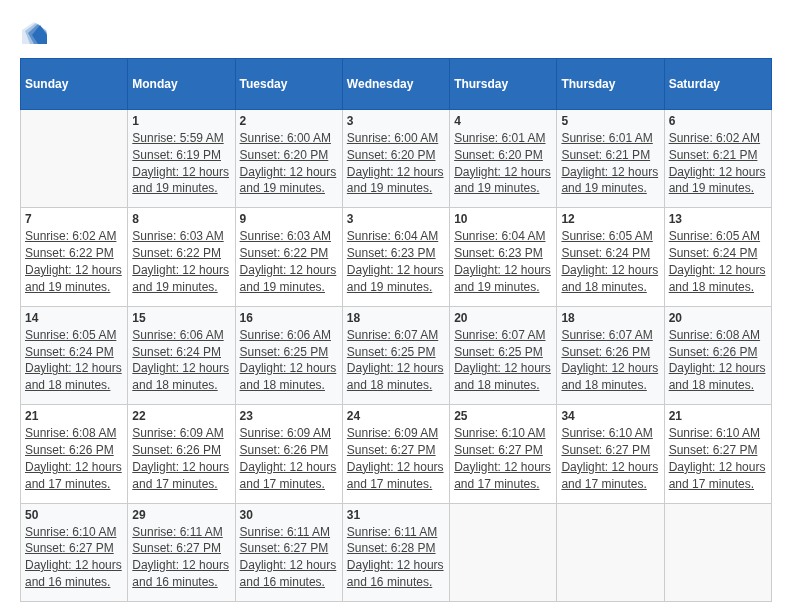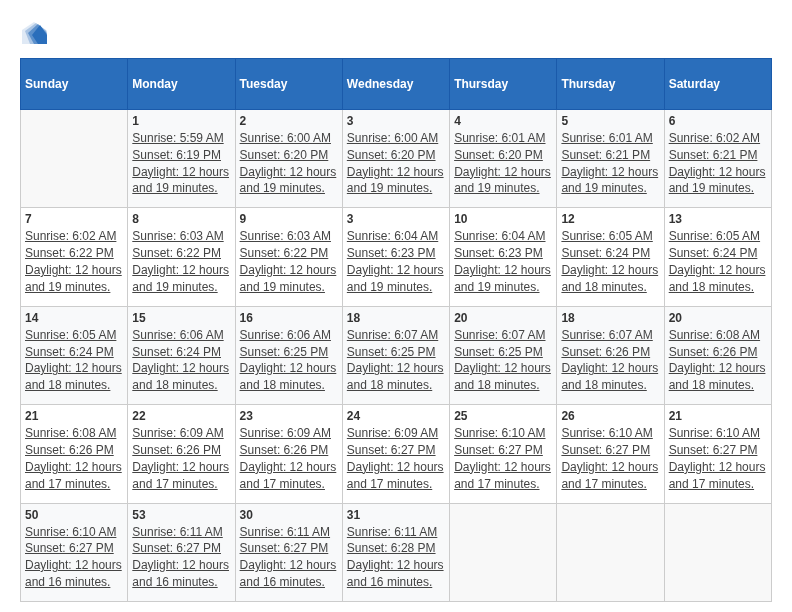--- a/index.html
+++ b/index.html
@@ -323,21 +323,21 @@
 and 17 minutes.</div>
           </td>
           <td>
             <span class="day-number">25</span>
             <div class="day-info" style="white-space: pre-line;">Sunrise: 6:10 AM
 Sunset: 6:27 PM
 Daylight: 12 hours
 and 17 minutes.</div>
           </td>
           <td>
-            <span class="day-number">26</span>
+            <span class="day-number">34</span>
             <div class="day-info" style="white-space: pre-line;">Sunrise: 6:10 AM
 Sunset: 6:27 PM
 Daylight: 12 hours
 and 17 minutes.</div>
           </td>
           <td>
             <span class="day-number">21</span>
             <div class="day-info" style="white-space: pre-line;">Sunrise: 6:10 AM
 Sunset: 6:27 PM
 Daylight: 12 hours
@@ -346,21 +346,21 @@
         </tr>
         <tr>
           <td>
             <span class="day-number">50</span>
             <div class="day-info" style="white-space: pre-line;">Sunrise: 6:10 AM
 Sunset: 6:27 PM
 Daylight: 12 hours
 and 16 minutes.</div>
           </td>
           <td>
-            <span class="day-number">53</span>
+            <span class="day-number">29</span>
             <div class="day-info" style="white-space: pre-line;">Sunrise: 6:11 AM
 Sunset: 6:27 PM
 Daylight: 12 hours
 and 16 minutes.</div>
           </td>
           <td>
             <span class="day-number">30</span>
             <div class="day-info" style="white-space: pre-line;">Sunrise: 6:11 AM
 Sunset: 6:27 PM
 Daylight: 12 hours

